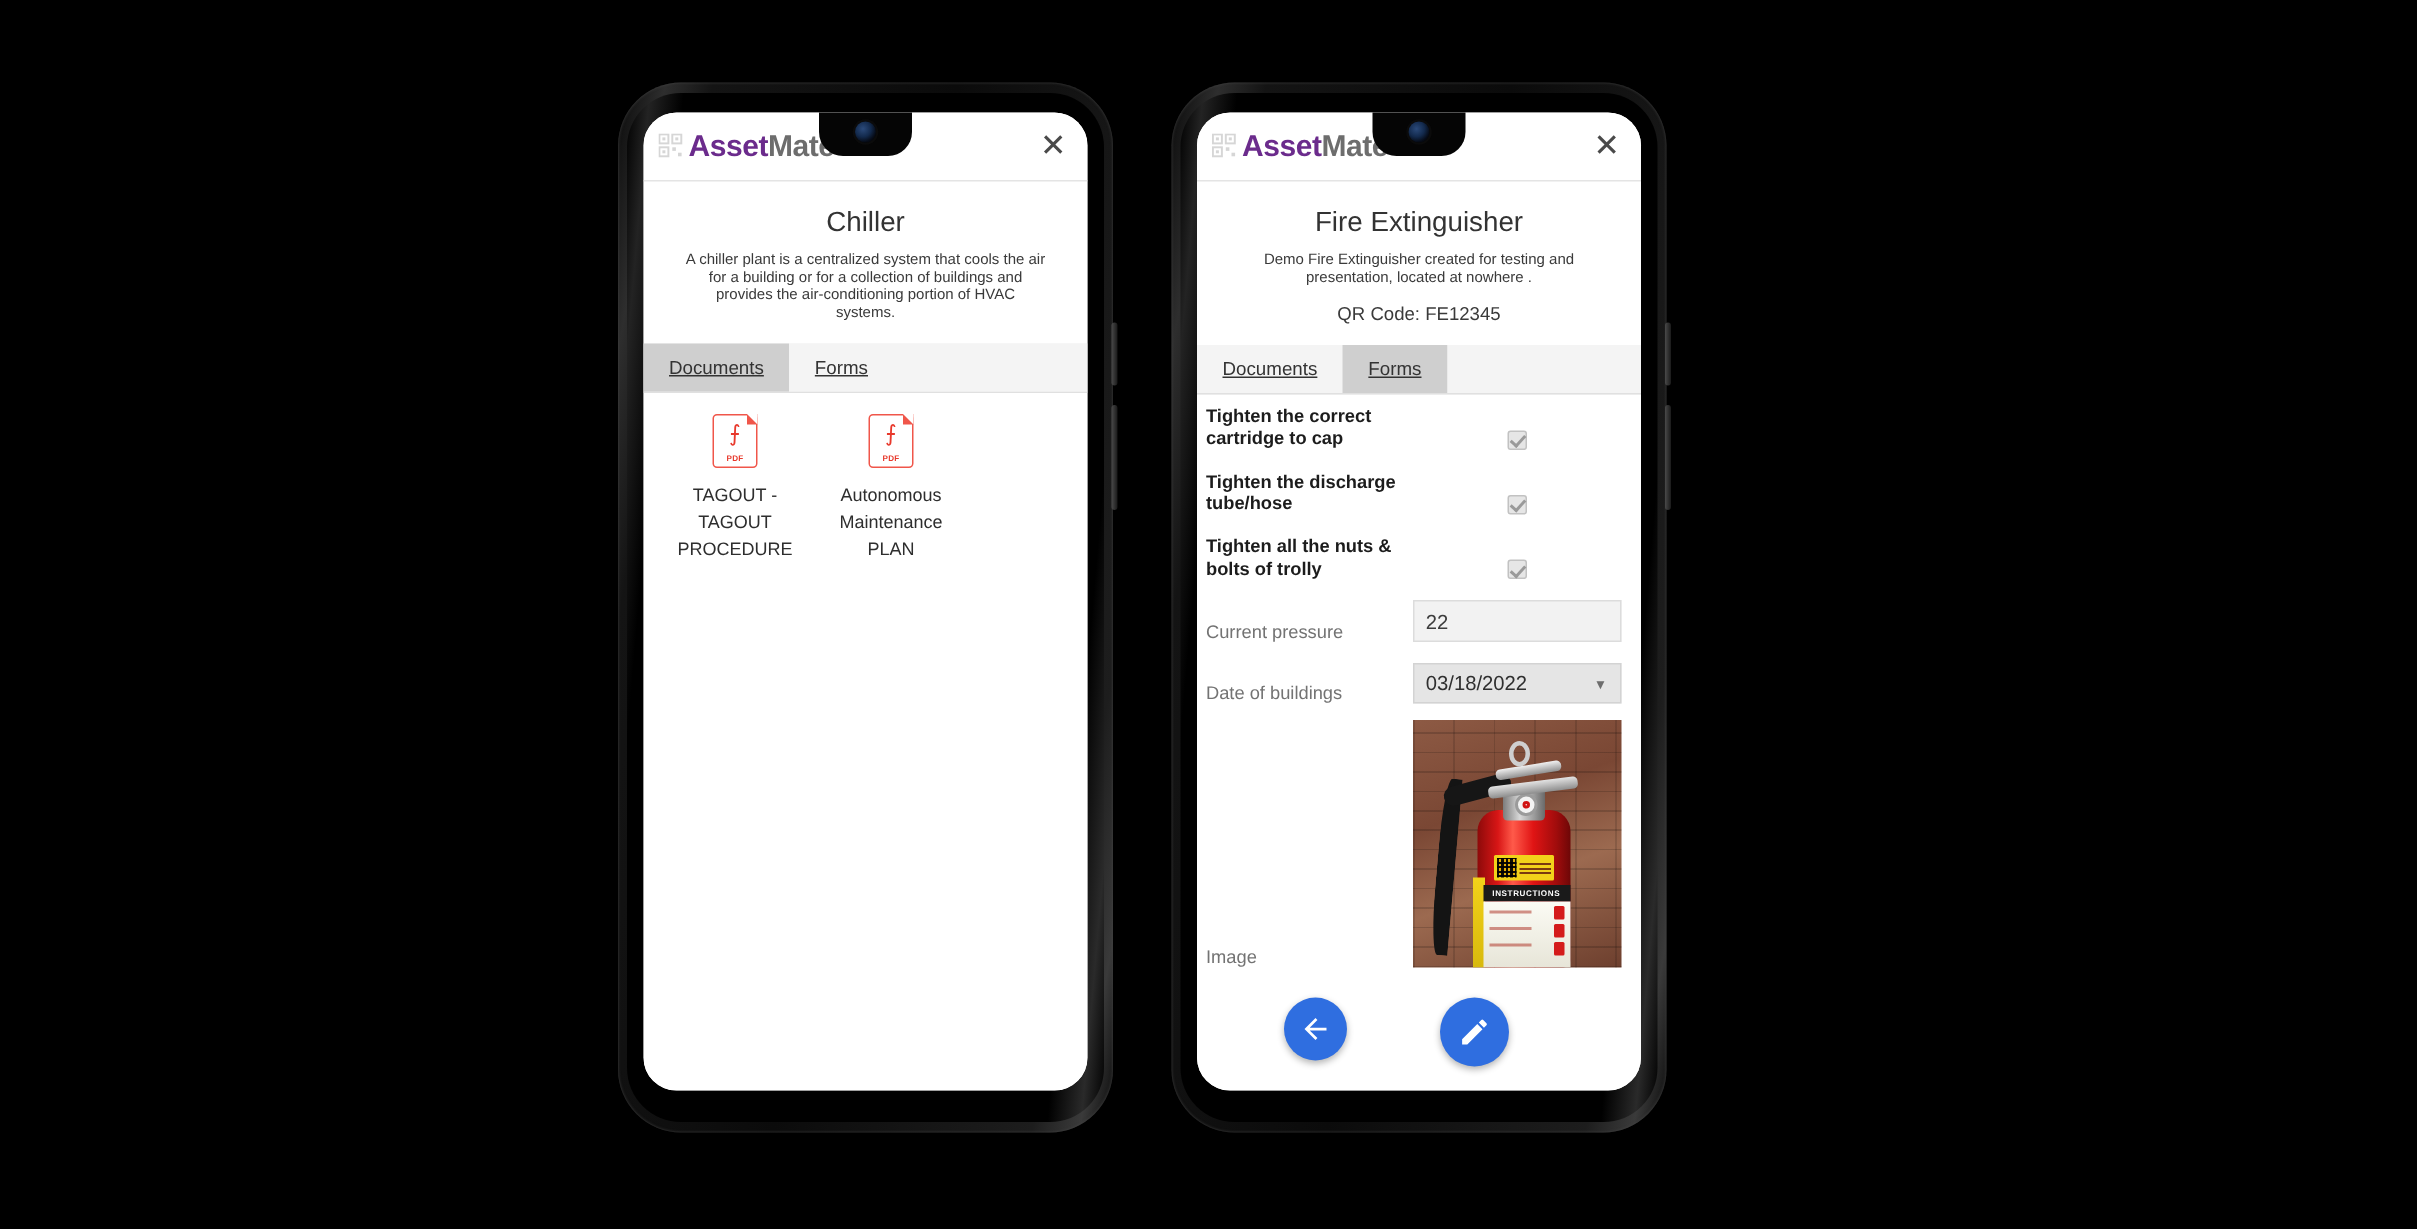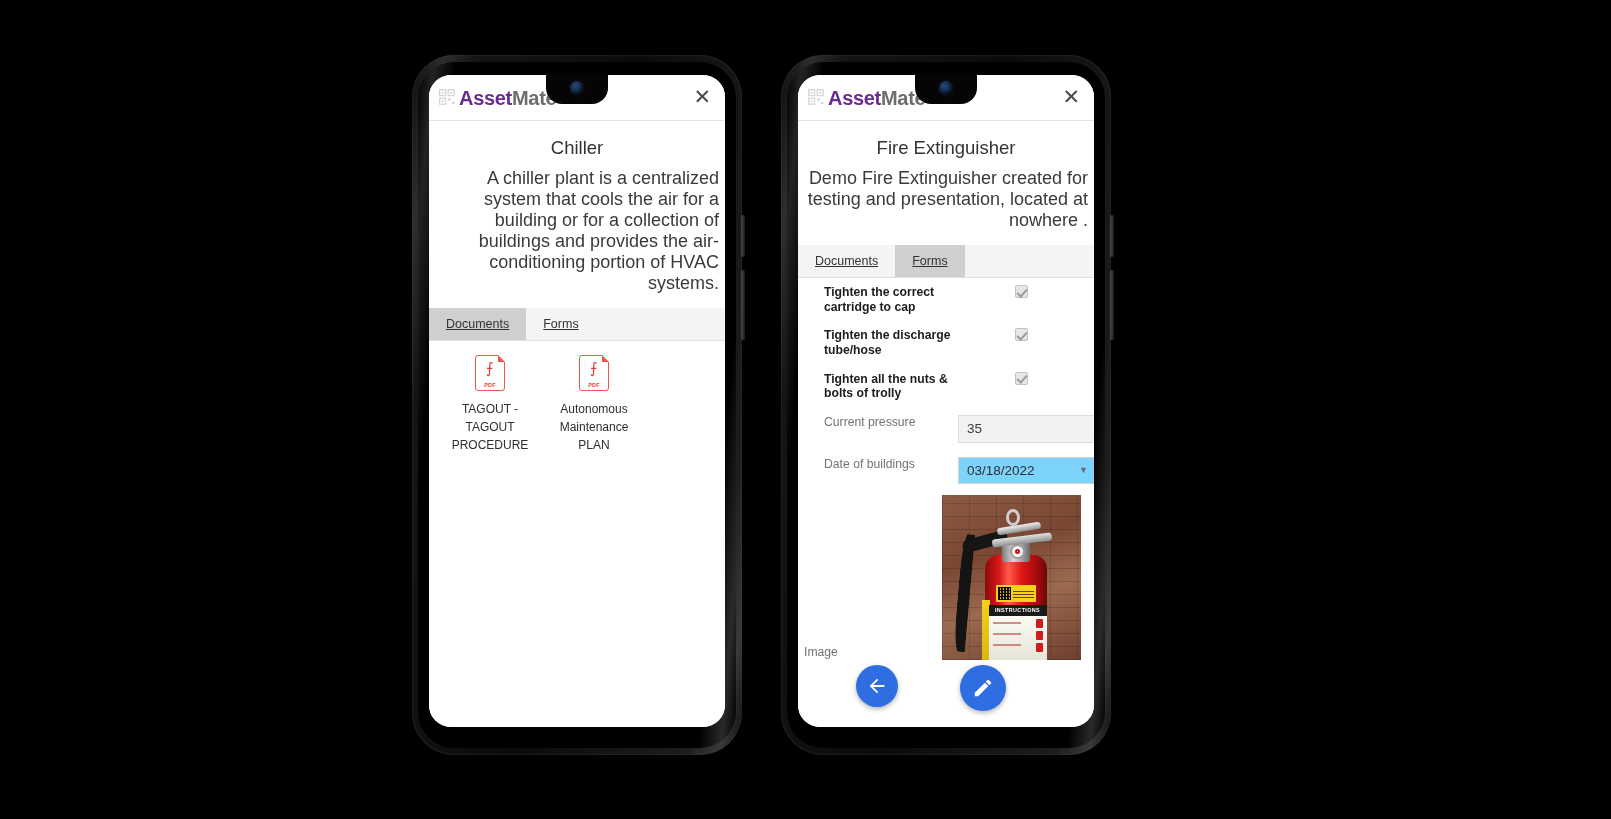--- a/index.html
+++ b/index.html
@@ -70,22 +70,22 @@
     cursor:pointer; font-family:"DejaVu Sans", sans-serif;
   }
 
   .body-scroll { height: calc(100% - 46px); overflow:hidden; background:#fff; position:relative; }
 
   .asset-title {
     text-align:center; font-size:18.5px; color:#333; padding:16px 10px 9px;
     font-weight:normal;
   }
   .asset-desc {
-    text-align:right; font-size:18px; color:#3a3a3a; line-height:1.17;
-    padding: 0 6px;
+    text-align:center; font-size:10px; color:#3a3a3a; line-height:1.17;
+    padding: 0 28px;
   }
   .qr-line { text-align:center; font-size:12.4px; color:#3a3a3a; padding-top:11px; }
 
   
   .tabs { display:flex; margin-top:14px; background:#f4f4f4; border-bottom:1px solid #e0e0e0; }
   .tab {
     padding:9px 17px; font-size:12.5px; color:#333; cursor:pointer;
     background:#f4f4f4;
     text-decoration:underline;
   }
@@ -111,41 +111,41 @@
     position:absolute; left:0; right:0; bottom:2px; text-align:center;
     font-size:5.4px; font-weight:bold; color:#e8392c; letter-spacing:0.2px;
   }
   .doc-name { font-size:12px; color:#2e2e2e; line-height:1.5; }
 
   
   .instruction {
     text-align:center; font-size:12.4px; color:#3a3a3a; line-height:1.25;
     padding:13px 11px 4px;
   }
-  .field-row { display:flex; align-items:flex-start; padding:7px 10px 7px 4px;margin-left:20px; }
+  .field-row { display:flex; align-items:flex-end; padding:7px 10px 7px 4px; }
   .field-label {
     width:136px; flex:0 0 136px; font-size:12.2px; font-weight:bold; color:#1c1c1c;
     line-height:1.2; padding-left:2px;
   }
   .field-label.plain { font-weight:normal; color:#737373; }
   .field-ctrl { flex:1; display:flex; justify-content:center; }
   .chk {
     width:13px; height:13px; border:1px solid #c2c2c2; border-radius:2px;
     background:#e6e6e6; position:relative; cursor:pointer;
   }
   .chk::after{
     content:""; position:absolute; left:3.5px; top:0.5px; width:4px; height:8px;
     border:solid #9a9a9a; border-width:0 2px 2px 0; transform:rotate(42deg);
   }
   .txtbox {
     width:139px; height:28px; background:#f2f2f2; border:1px solid #dcdcdc;
     font-size:13.5px; color:#3d3d3d; padding:0 8px; display:flex; align-items:center;
   }
   .selbox {
-    width:139px; height:27px; background:#7dd3fc; border:1px solid #d3d3d3;
+    width:139px; height:27px; background:#e5e5e5; border:1px solid #d3d3d3;
     font-size:13.5px; color:#2f2f2f; padding:0 8px; display:flex; align-items:center;
     justify-content:space-between; cursor:pointer;
   }
   .chev { font-size:9px; color:#6d6d6d; }
   .img-row { display:flex; align-items:flex-end; padding:4px 10px 4px 4px; }
 
   
   .fe-pic {
     width:139px; height:165px; position:relative; overflow:hidden;
     background:
@@ -331,20 +331,21 @@
           <span class="brand-text">
             <span class="brand-asset">Asset</span><span class="brand-mate">Mate</span>
           </span>
         </div>
         <span class="close-x">✕</span>
       </div>
 
       <div class="body-scroll">
         <div class="asset-title">Fire Extinguisher</div>
         <div class="asset-desc">Demo Fire Extinguisher created for testing and presentation, located at nowhere .</div>
+        <div class="qr-line">QR Code: FE12345</div>
 
         <div class="tabs">
           <div class="tab">Documents</div>
           <div class="tab active">Forms</div>
           <div class="tab-filler"></div>
         </div>
 
 
         <div class="field-row">
           <div class="field-label">Tighten the correct cartridge to cap</div>
@@ -361,21 +362,21 @@
         <div class="field-row">
           <div class="field-label">Tighten all the nuts &amp; bolts of trolly</div>
           <div class="field-ctrl">
               <span class="chk"></span>
             </div>
         </div>
 
         <div class="field-row">
           <div class="field-label plain">Current pressure</div>
           <div class="field-ctrl">
-            <div class="txtbox">35</div>
+            <div class="txtbox">22</div>
           </div>
         </div>
 
         <div class="field-row">
           <div class="field-label plain">Date of buildings</div>
           <div class="field-ctrl">
             <div class="selbox">
               <span>03/18/2022</span>
               <span class="chev">▼</span>
             </div>

